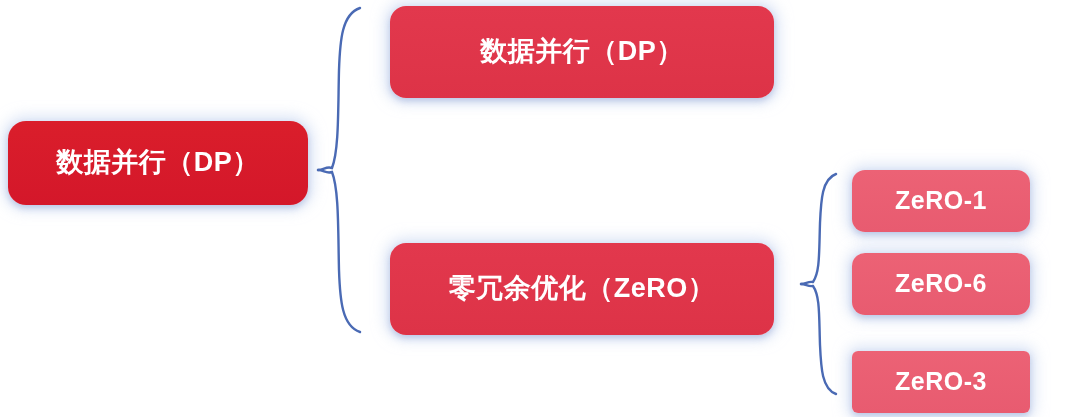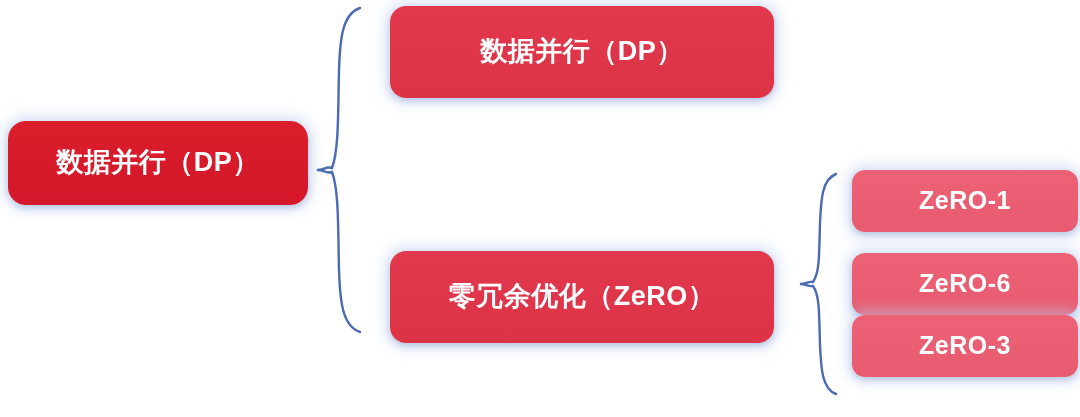--- a/index.html
+++ b/index.html
@@ -56,34 +56,34 @@
   
   .node-l2 {
     left: 390px;
     width: 384px;
     height: 92px;
     background: linear-gradient(180deg, #e2384d 0%, #dd3347 100%);
     font-size: 27px;
   }
   .node-l2.pos-1 { top: 6px; }
   .node-l2.pos-2 { top: 128px; }
-  .node-l2.pos-3 { top: 251px; }
+  .node-l2.pos-3 { top: 243px; }
 
   
   .node-l3 {
     left: 852px;
-    width: 226px;
+    width: 178px;
     height: 62px;
     background: linear-gradient(180deg, #ec6275 0%, #e85b70 100%);
     font-size: 25px;
     border-radius: 13px;
   }
   .node-l3.pos-1 { top: 170px; }
   .node-l3.pos-2 { top: 253px; }
-  .node-l3.pos-3 { top: 315px; }
+  .node-l3.pos-3 { top: 351px; border-radius: 6px; }
 
   .node-label {
     display: block;
     white-space: nowrap;
   }
 
   .brace-svg {
     position: absolute;
     overflow: visible;
     pointer-events: none;

